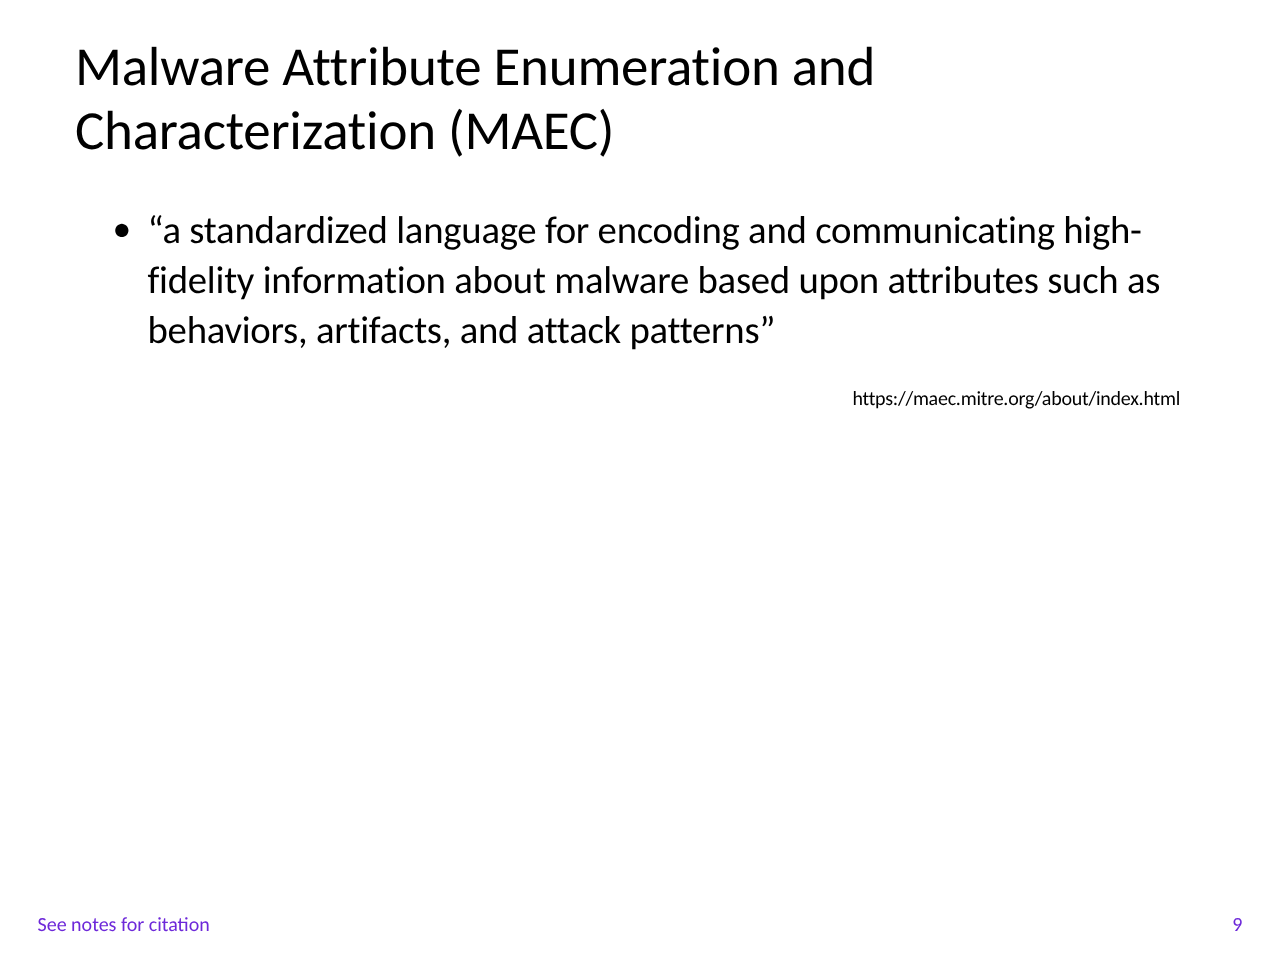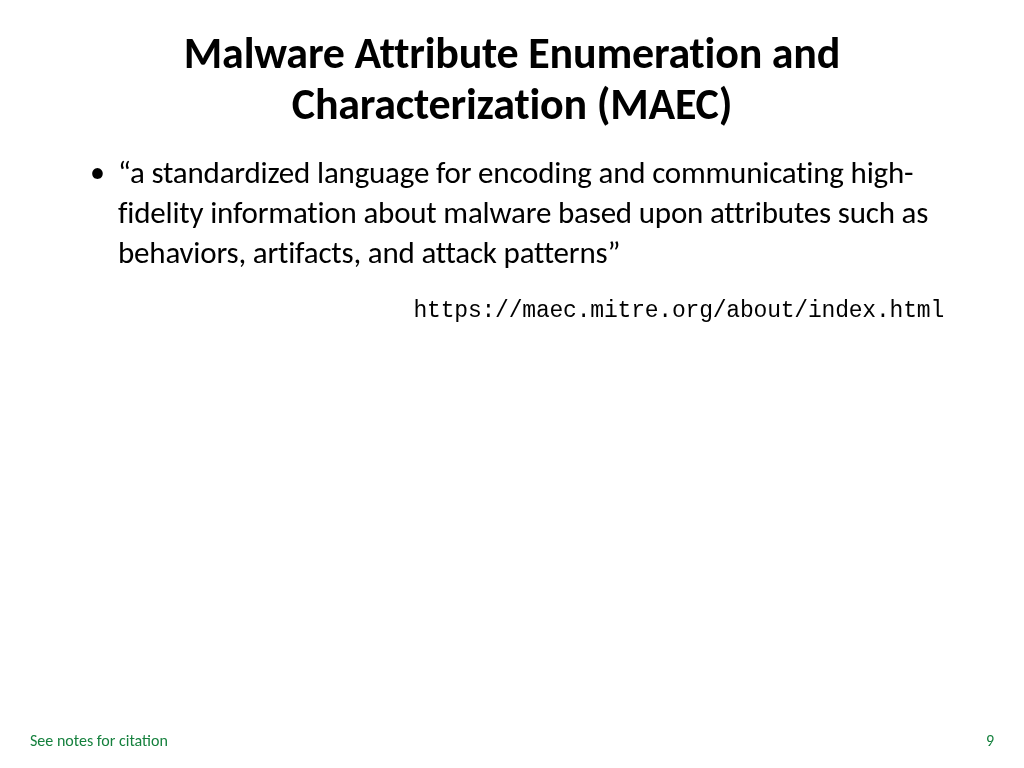--- a/index.html
+++ b/index.html
@@ -17,24 +17,24 @@
       overflow: hidden;
     }
     .slide {
       width: 100%;
       height: 100%;
       padding: 28px 60px 40px 60px;
       position: relative;
     }
     .title {
       font-size: 44px;
-      font-weight: 700;
-      text-align: center;
+      font-weight: 400;
+      text-align: left;
       line-height: 1.15;
-      margin-bottom: 24px;
+      margin-bottom: 36px;
       letter-spacing: -0.2px;
     }
     .content {
       padding-left: 30px;
     }
     .bullet-item {
       position: relative;
       font-size: 31px;
       line-height: 1.28;
       margin-bottom: 16px;
@@ -42,37 +42,36 @@
       letter-spacing: -0.2px;
     }
     .bullet-item::before {
       content: "•";
       position: absolute;
       left: 0;
       top: 0;
       font-size: 30px;
     }
     .citation-line {
-      font-size: 23px;
+      font-size: 16px;
       text-align: right;
       padding-right: 20px;
       margin-top: 26px;
       margin-bottom: 20px;
       letter-spacing: -0.2px;
-      font-family: Liberation Mono, monospace;
     }
     .footer {
       position: absolute;
       bottom: 18px;
       left: 30px;
       right: 30px;
       display: flex;
       justify-content: space-between;
       font-size: 16px;
-      color: #15803d;
+      color: #6d28d9;
     }
   </style>
 </head>
 <body>
 
 <div class="slide">
   <h1 class="title">Malware Attribute Enumeration and Characterization (MAEC)</h1>
 
   <div class="content">
     <div class="bullet-item">“a standardized language for encoding and communicating high-fidelity information about malware based upon attributes such as behaviors, artifacts, and attack patterns”</div>

